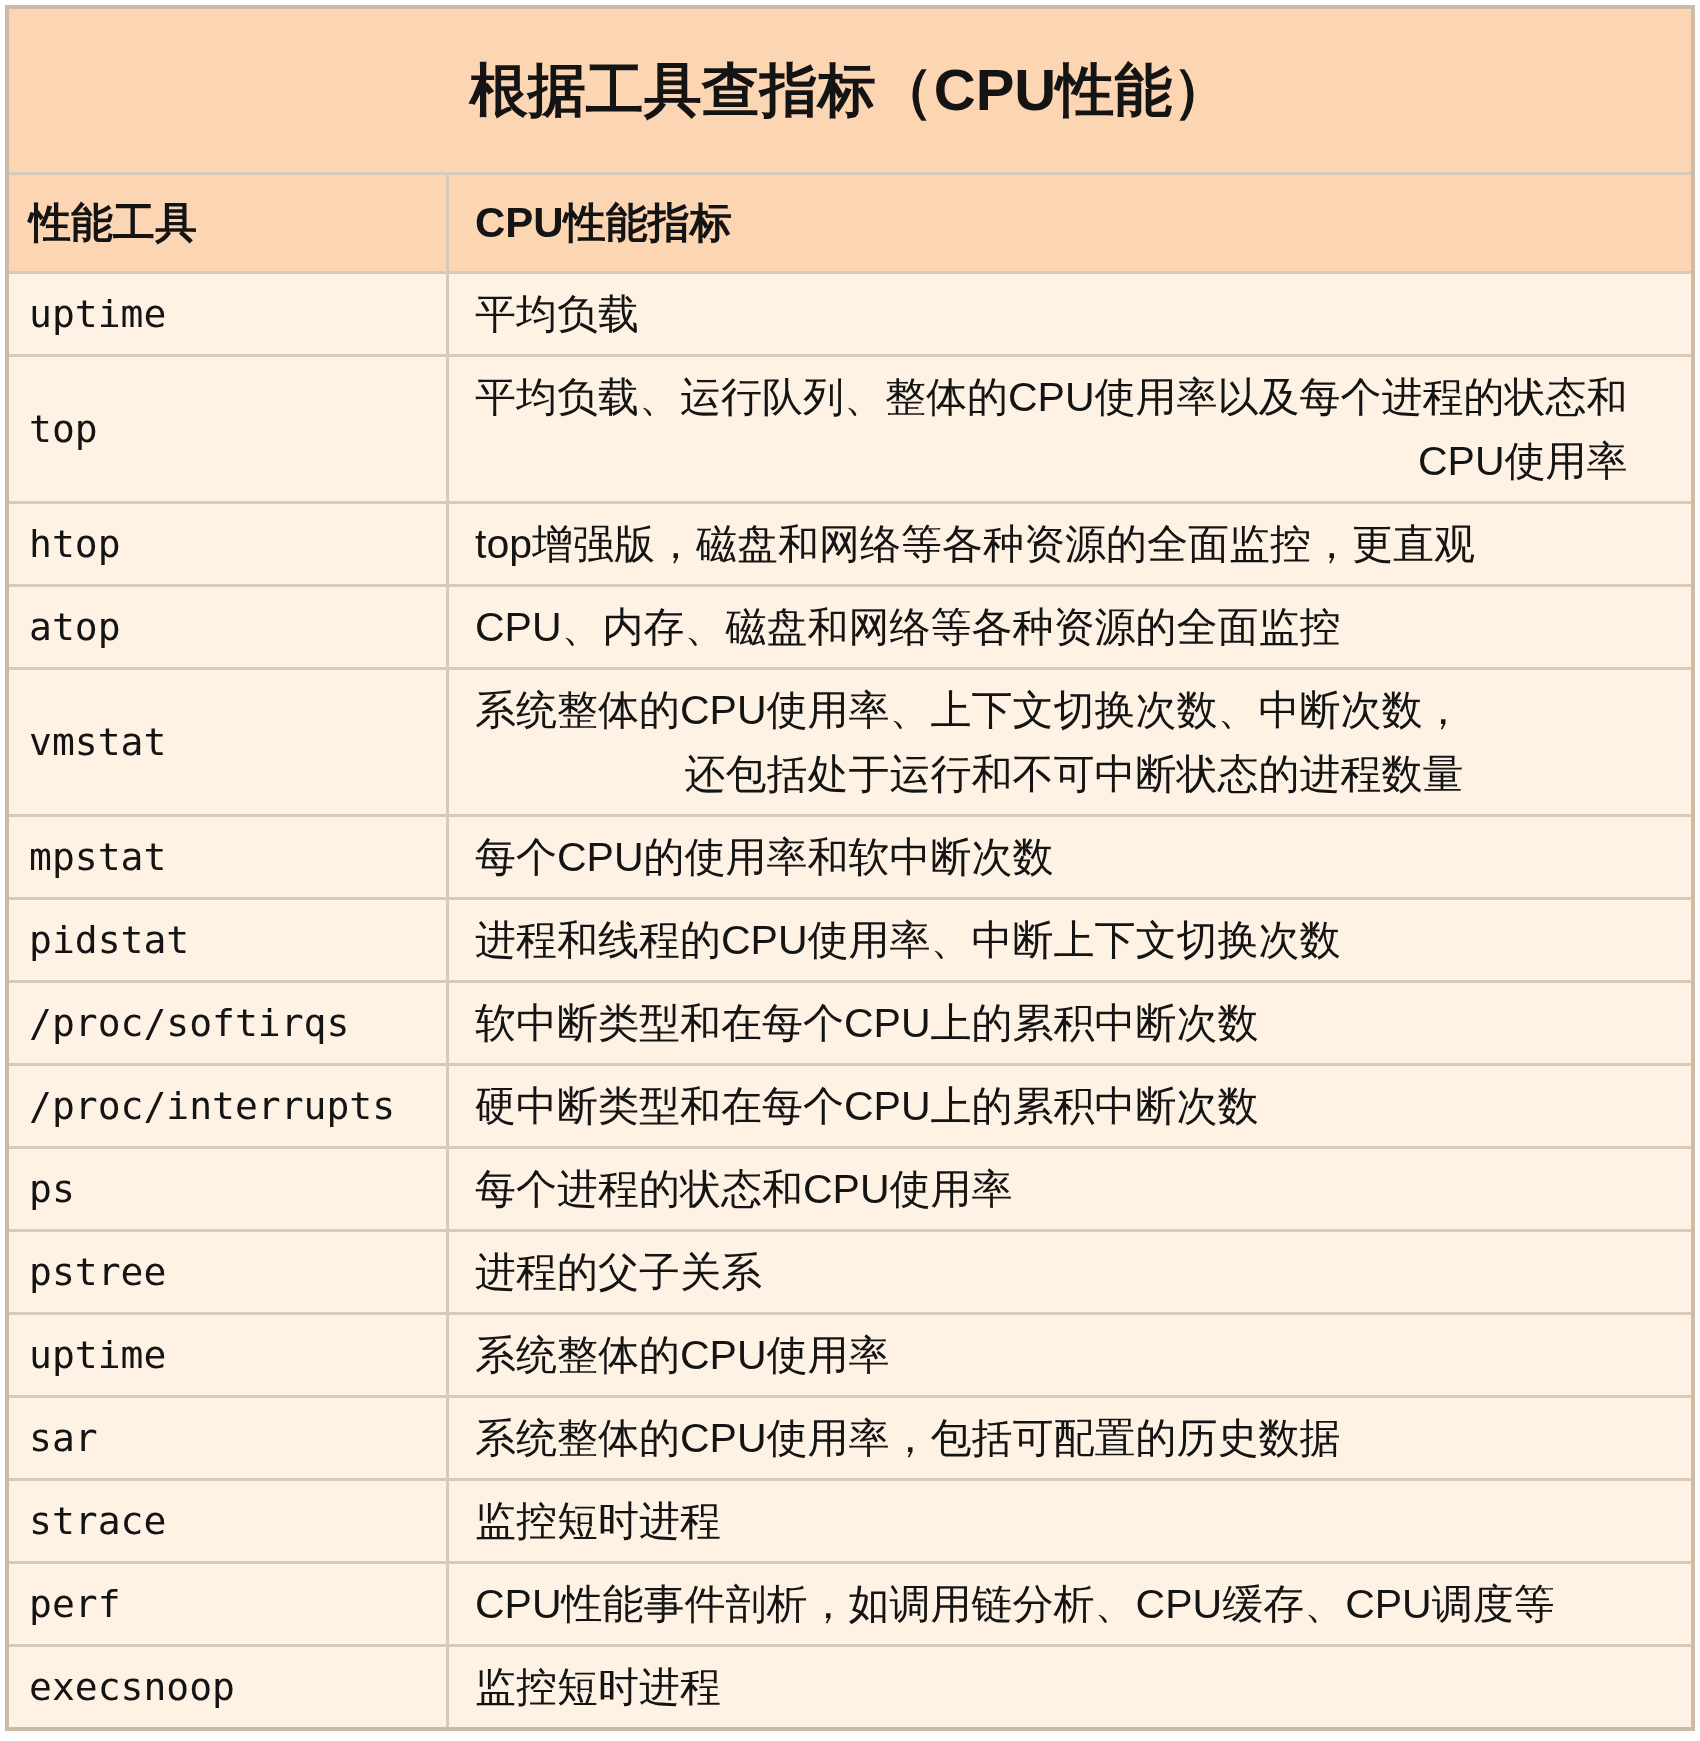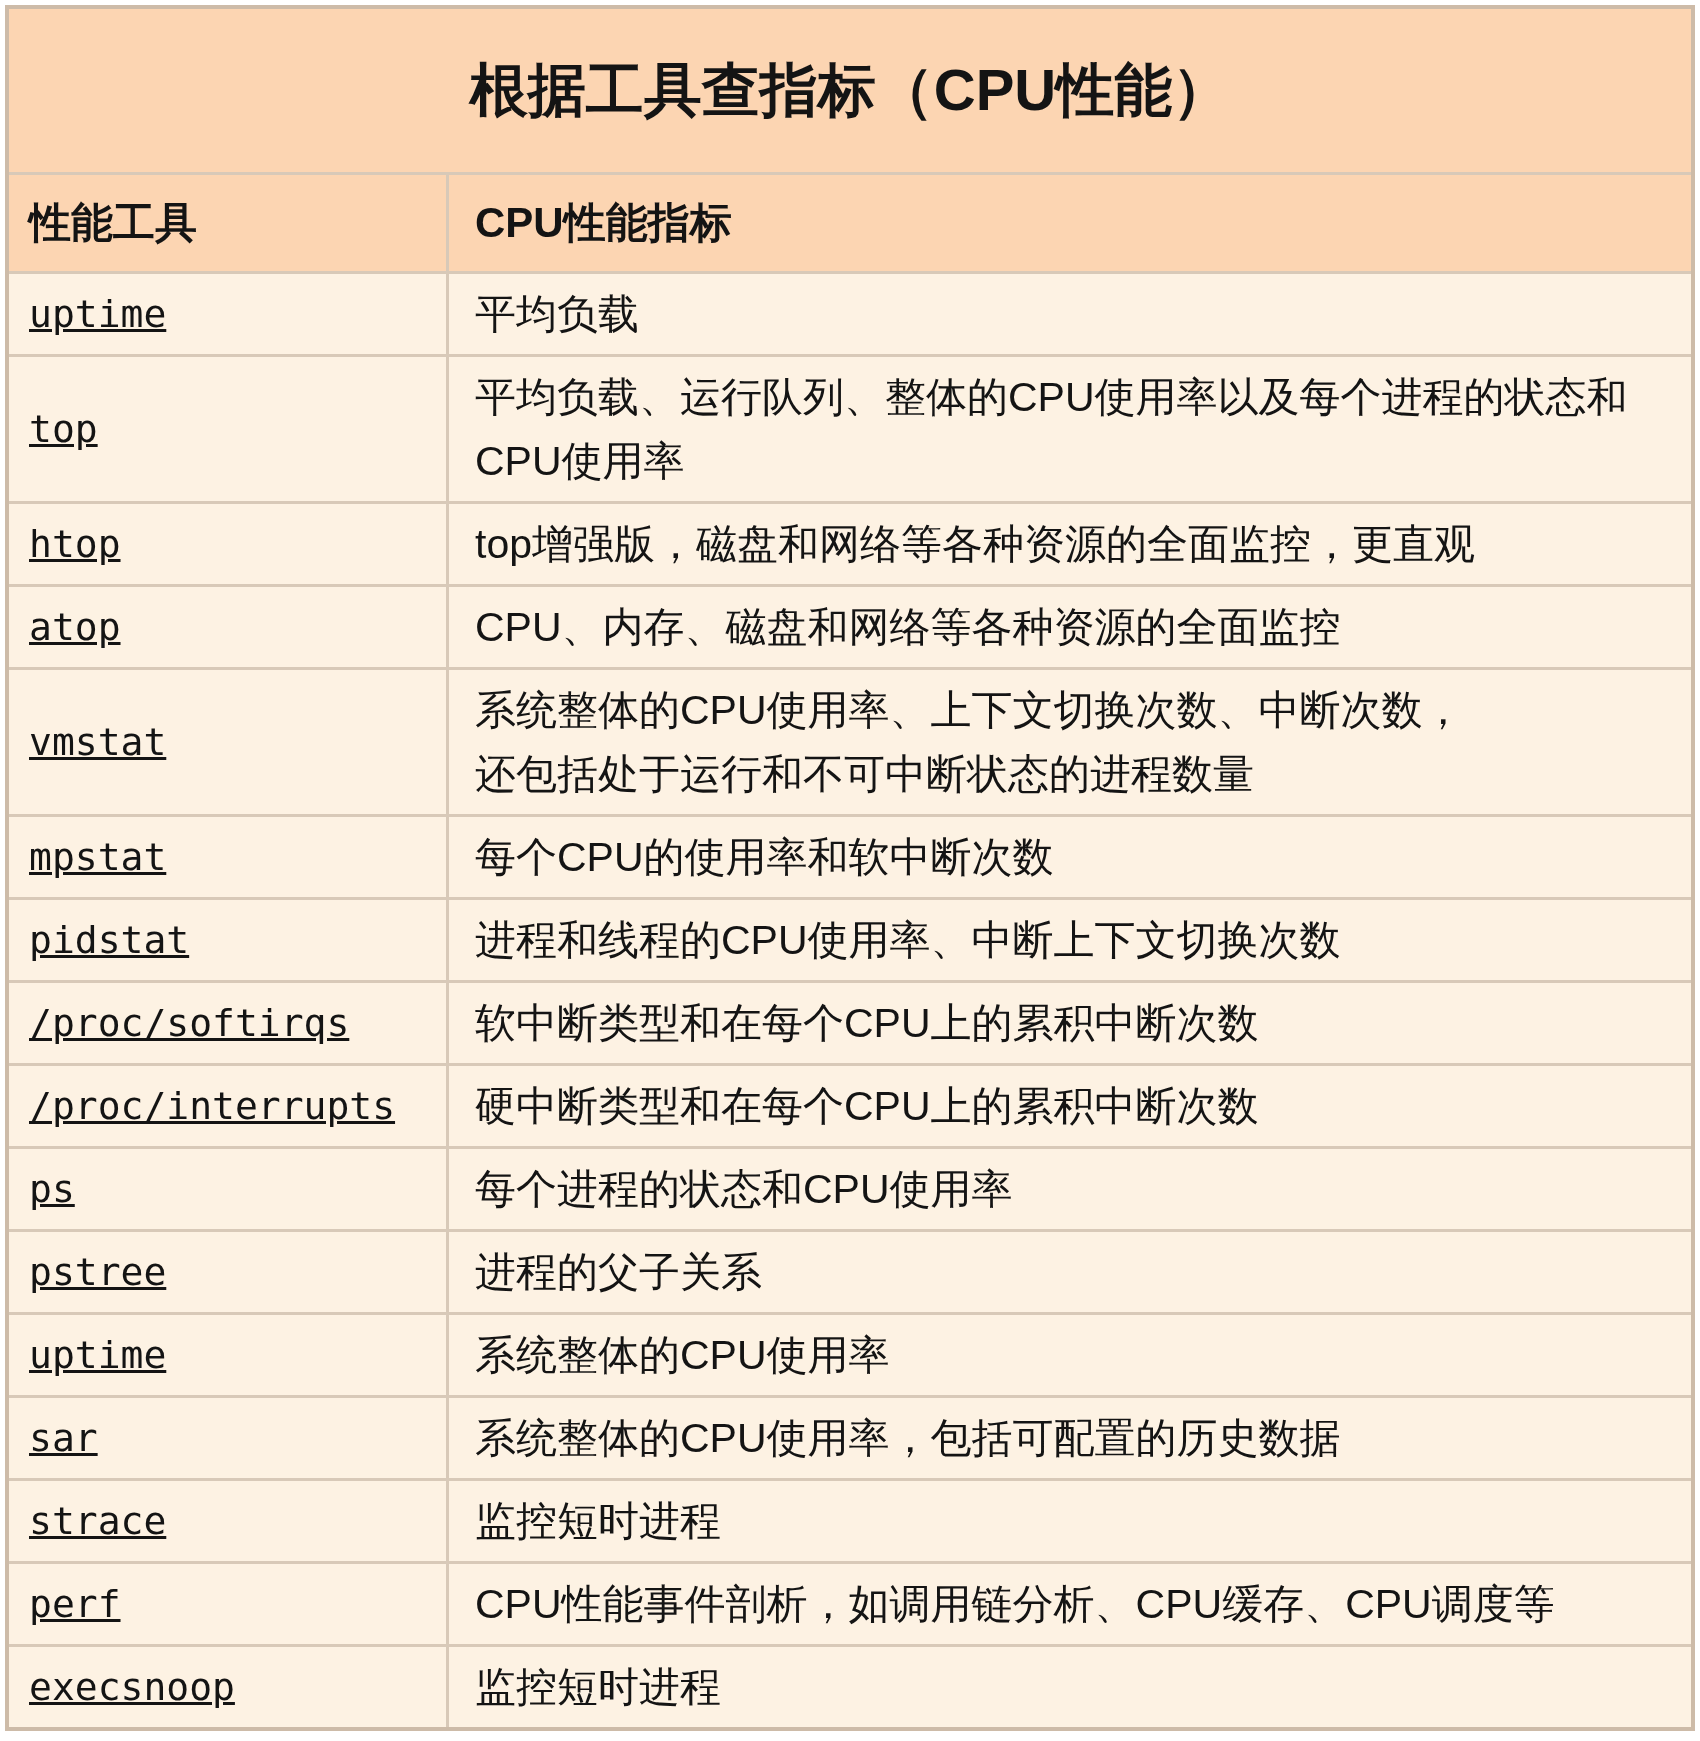--- a/index.html
+++ b/index.html
@@ -3,21 +3,21 @@
 <meta charset="utf-8">
 <style>
   :root{
     --peach:#FCD5B2;
     --cream:#FDF2E3;
     --line:#D8C9B8;
     --outer:#CDBBA8;
     --text:#141414;
     --page:#FFFFFF;
   }
-  *{box-sizing:border-box;}
+  *{box-sizing:border-box;text-align:right;}
   html,body{margin:0;padding:0;}
   body{
     width:1700px;height:1741px;
     background:var(--page);
     color:var(--text);
     font-family:"Liberation Sans","DejaVu Sans",sans-serif;
   }
   .table{
     margin:5px;
     border:4px solid var(--outer);
@@ -45,21 +45,20 @@
     padding-left:26px;
     white-space:pre-line;
   }
   .header-row .cell{
     font-weight:bold;font-size:42px;
     padding-top:16px;padding-bottom:16px;
   }
   .tool-name{
     font-family:"DejaVu Sans Mono","Liberation Mono",monospace;
     font-size:38px;
-    text-decoration:underline;
   }
 </style>
 </head>
 <body>
 
 <div class="table">
   <div class="title-row">根据工具查指标（CPU性能）</div>
 
   <div class="grid-row header-row">
     <div class="cell">性能工具</div>

